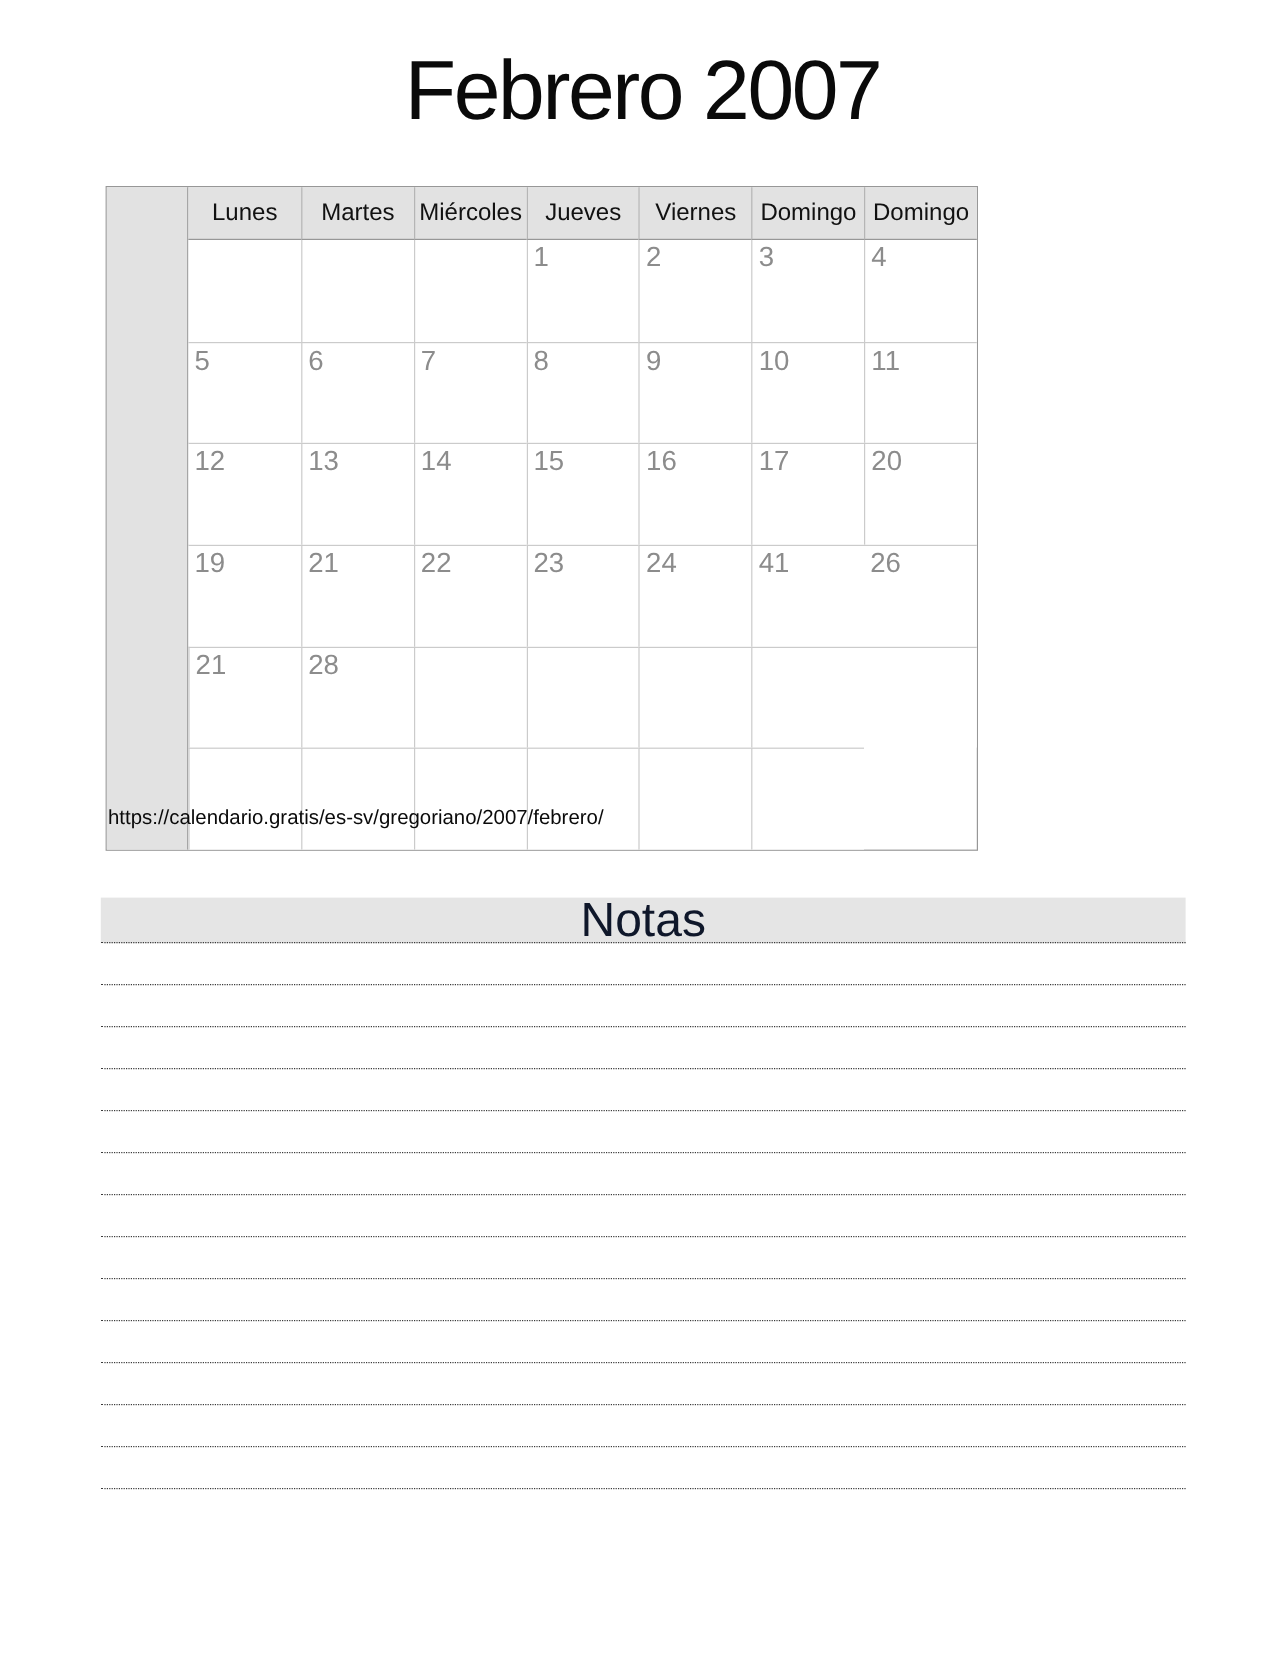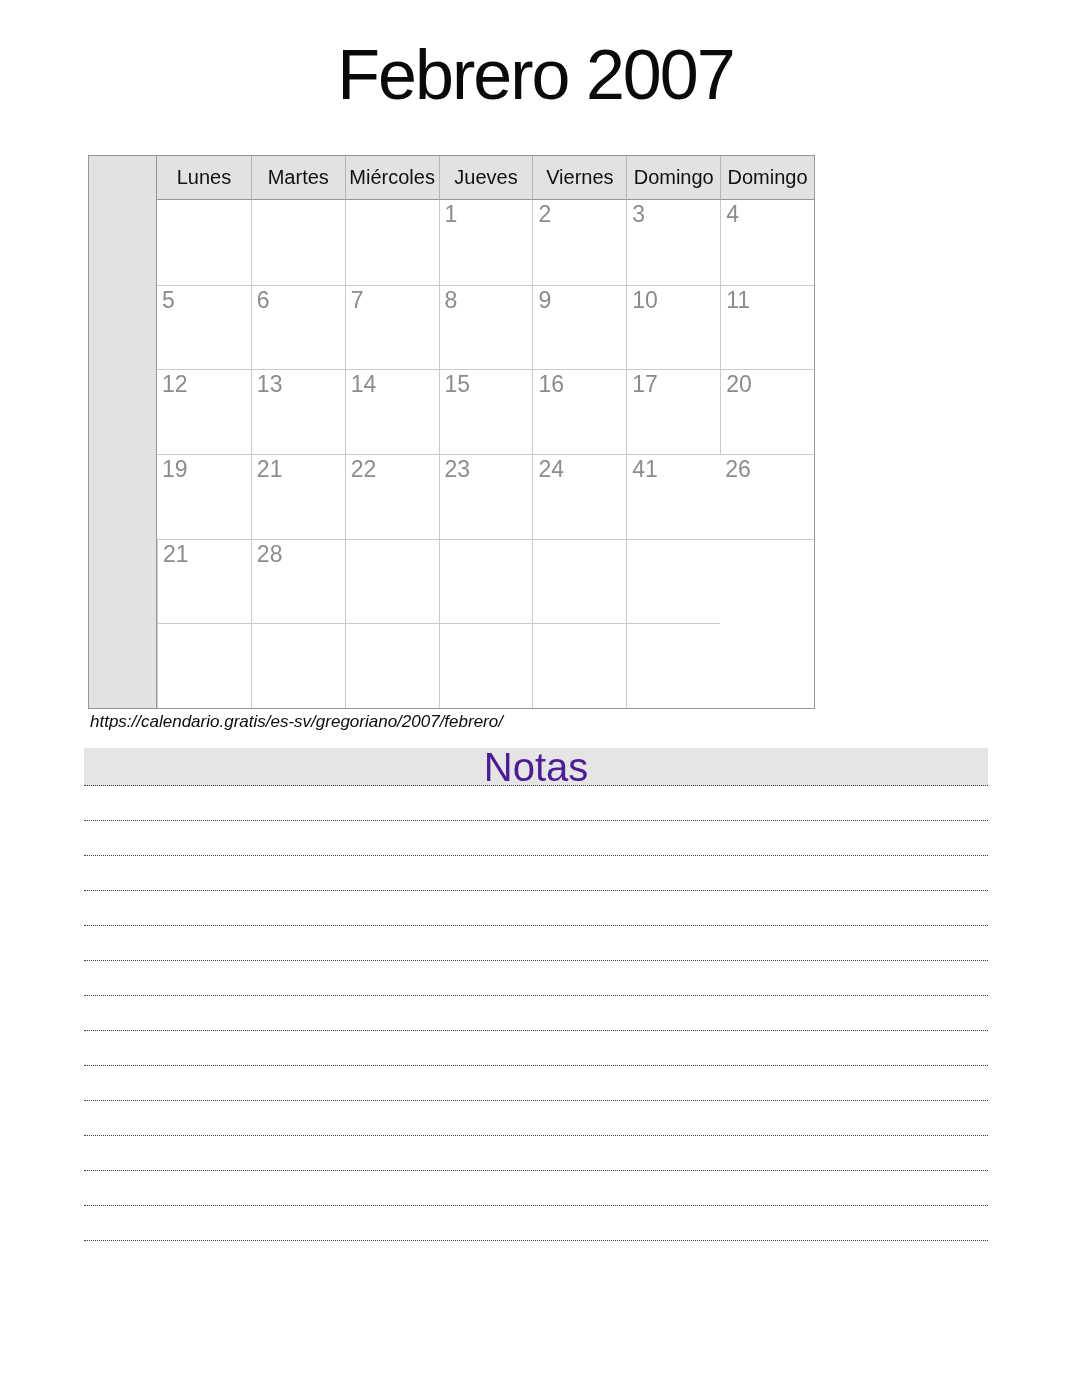--- a/index.html
+++ b/index.html
@@ -62,43 +62,42 @@
     font-size:23px;
     color:var(--day-number,#8c8c8c);
     line-height:1.2;
   }
   .day-cell.col-first { border-left:none; }
   .day-cell.row-first { border-top:none; }
 
   
   .src-url {
     position:absolute;
-    left:90px; top:712px;
+    left:90px; top:672px;
     font-size:17px;
     color:#0a0a0a;
     white-space:nowrap;
-    font-style:italic;
   }
 
   
   .notes {
     position:absolute;
     left:84px; top:748px;
     width:904px;
   }
   .notes-header {
     height:38px;
     background:var(--notes-bg,#e5e5e5);
     border-bottom:1px dotted #3a3a3a;
     text-align:center;
   }
   .notes-header span {
     font-size:40px;
     line-height:38px;
-    color:#4c1d95;
+    color:#0f172a;
   }
   .note-line {
     height:35px;
     border-bottom:1px dotted #3a3a3a;
   }
 </style>
 </head>
 <body>
 
 <div id="page">

